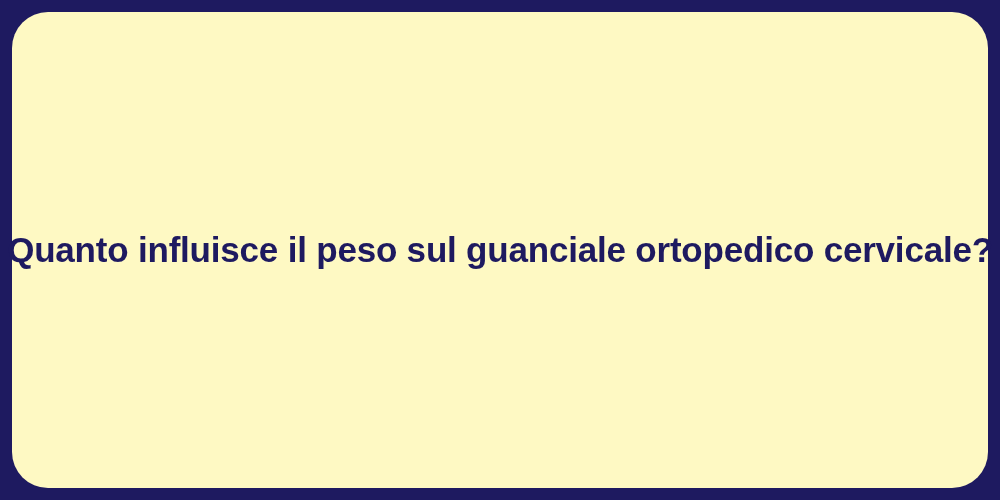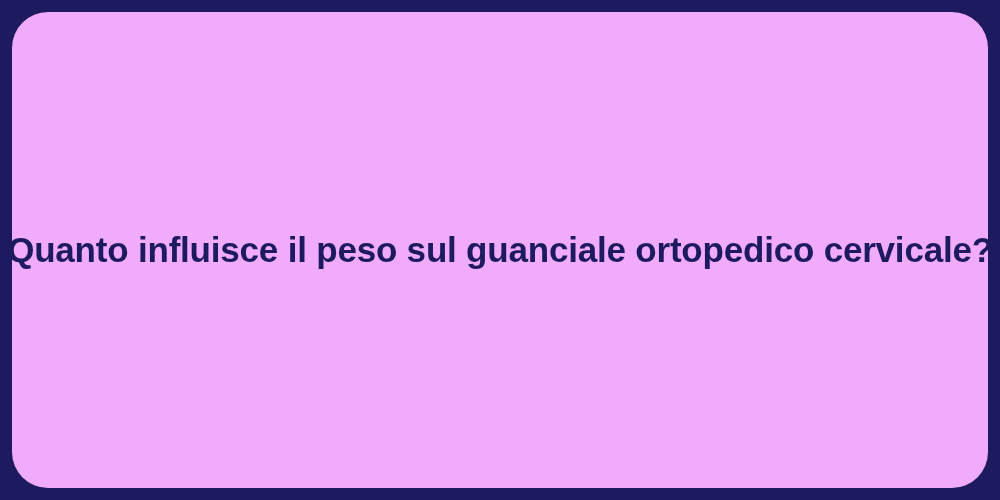--- a/index.html
+++ b/index.html
@@ -51,18 +51,18 @@
     text-align: center;
     white-space: nowrap;
     -webkit-font-smoothing: antialiased;
   }
 </style>
 </head>
 <body>
 
 <div id="card-frame" style="background: rgb(30, 26, 96);">
 
-  <div id="card-panel" style="background: #f0abfc;">
+  <div id="card-panel" style="background: #fef9c3;">
 
     <h1 id="headline" style="color: rgb(30, 26, 96);">Quanto influisce il peso sul guanciale ortopedico cervicale?</h1>
 
   </div>
 </div>
 
 </body></html>

